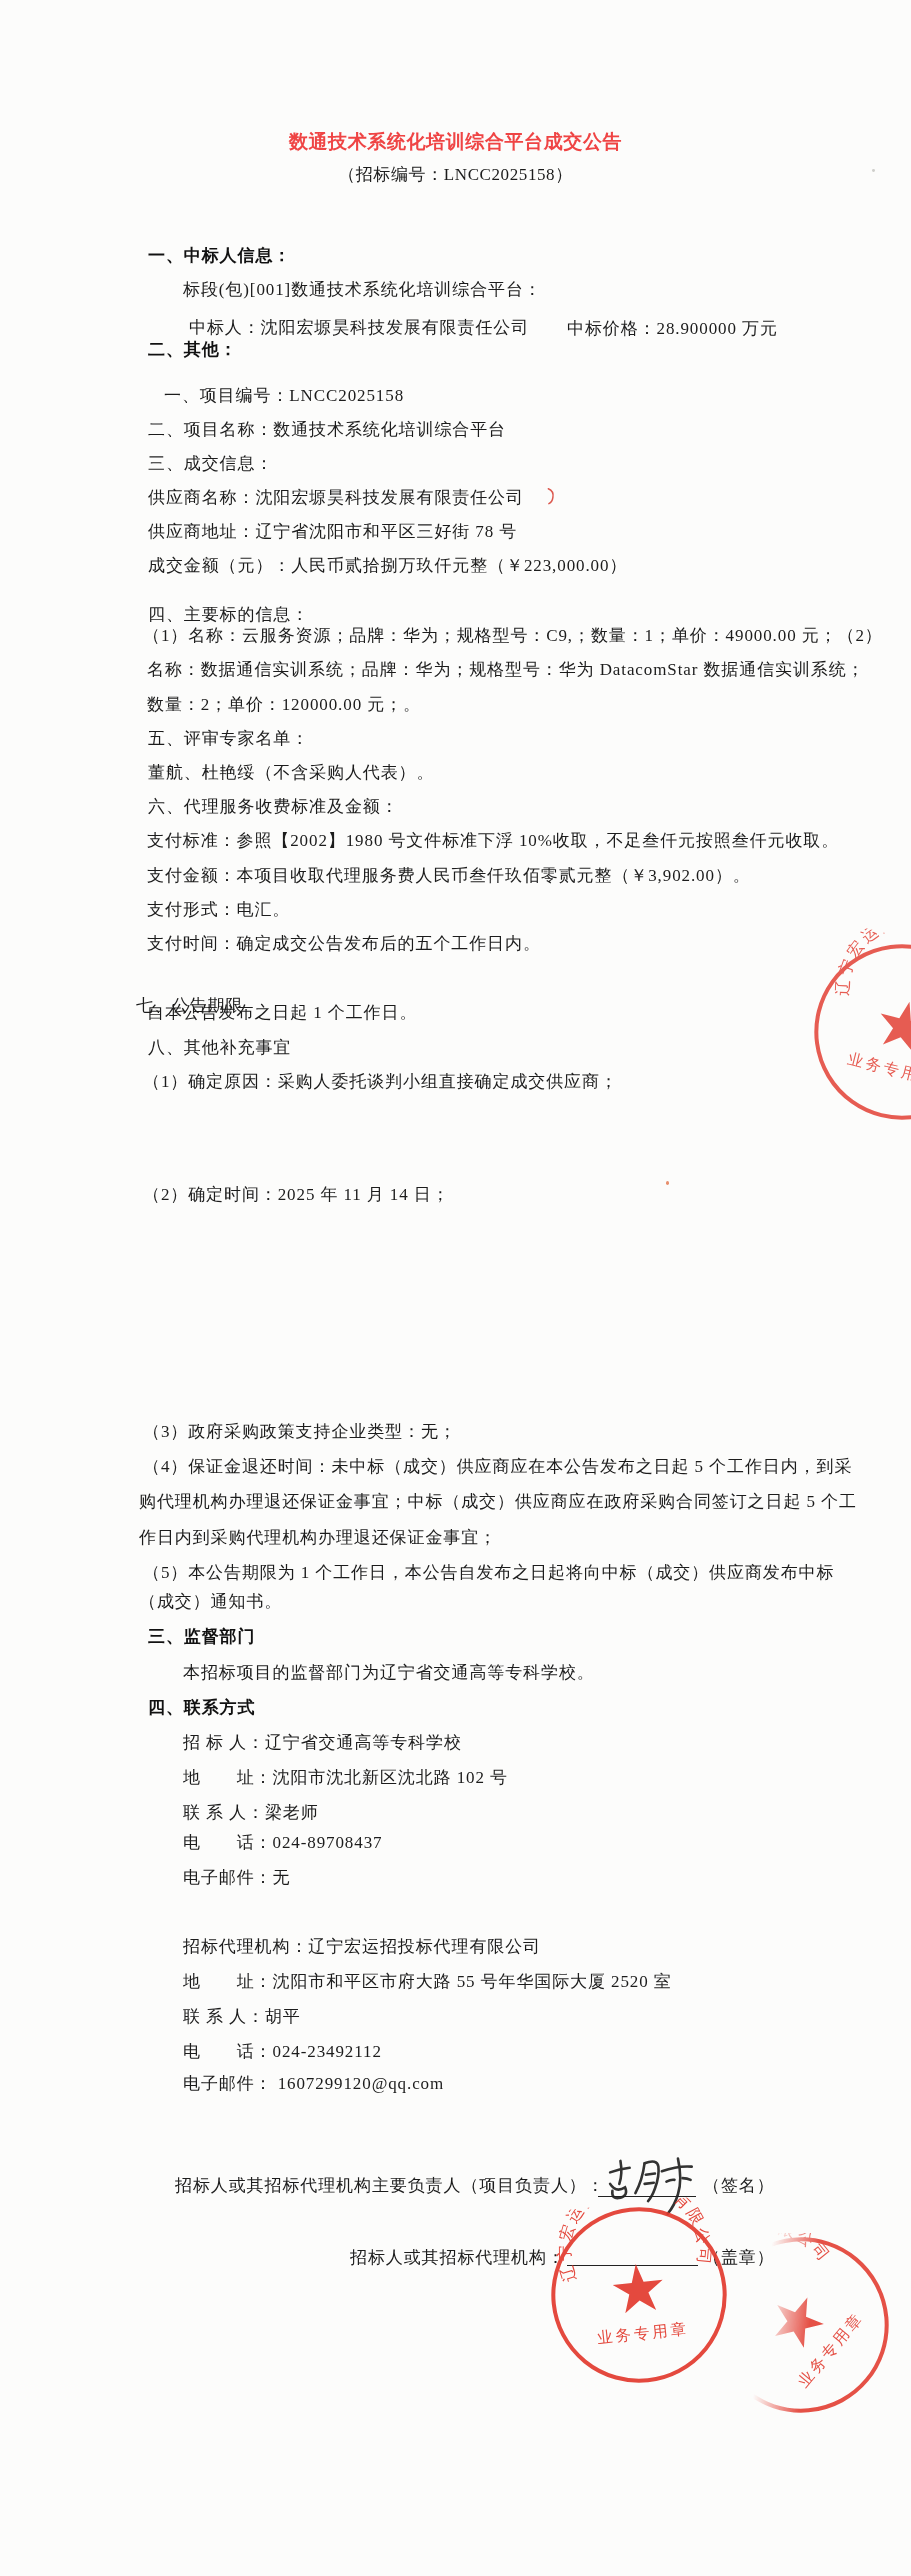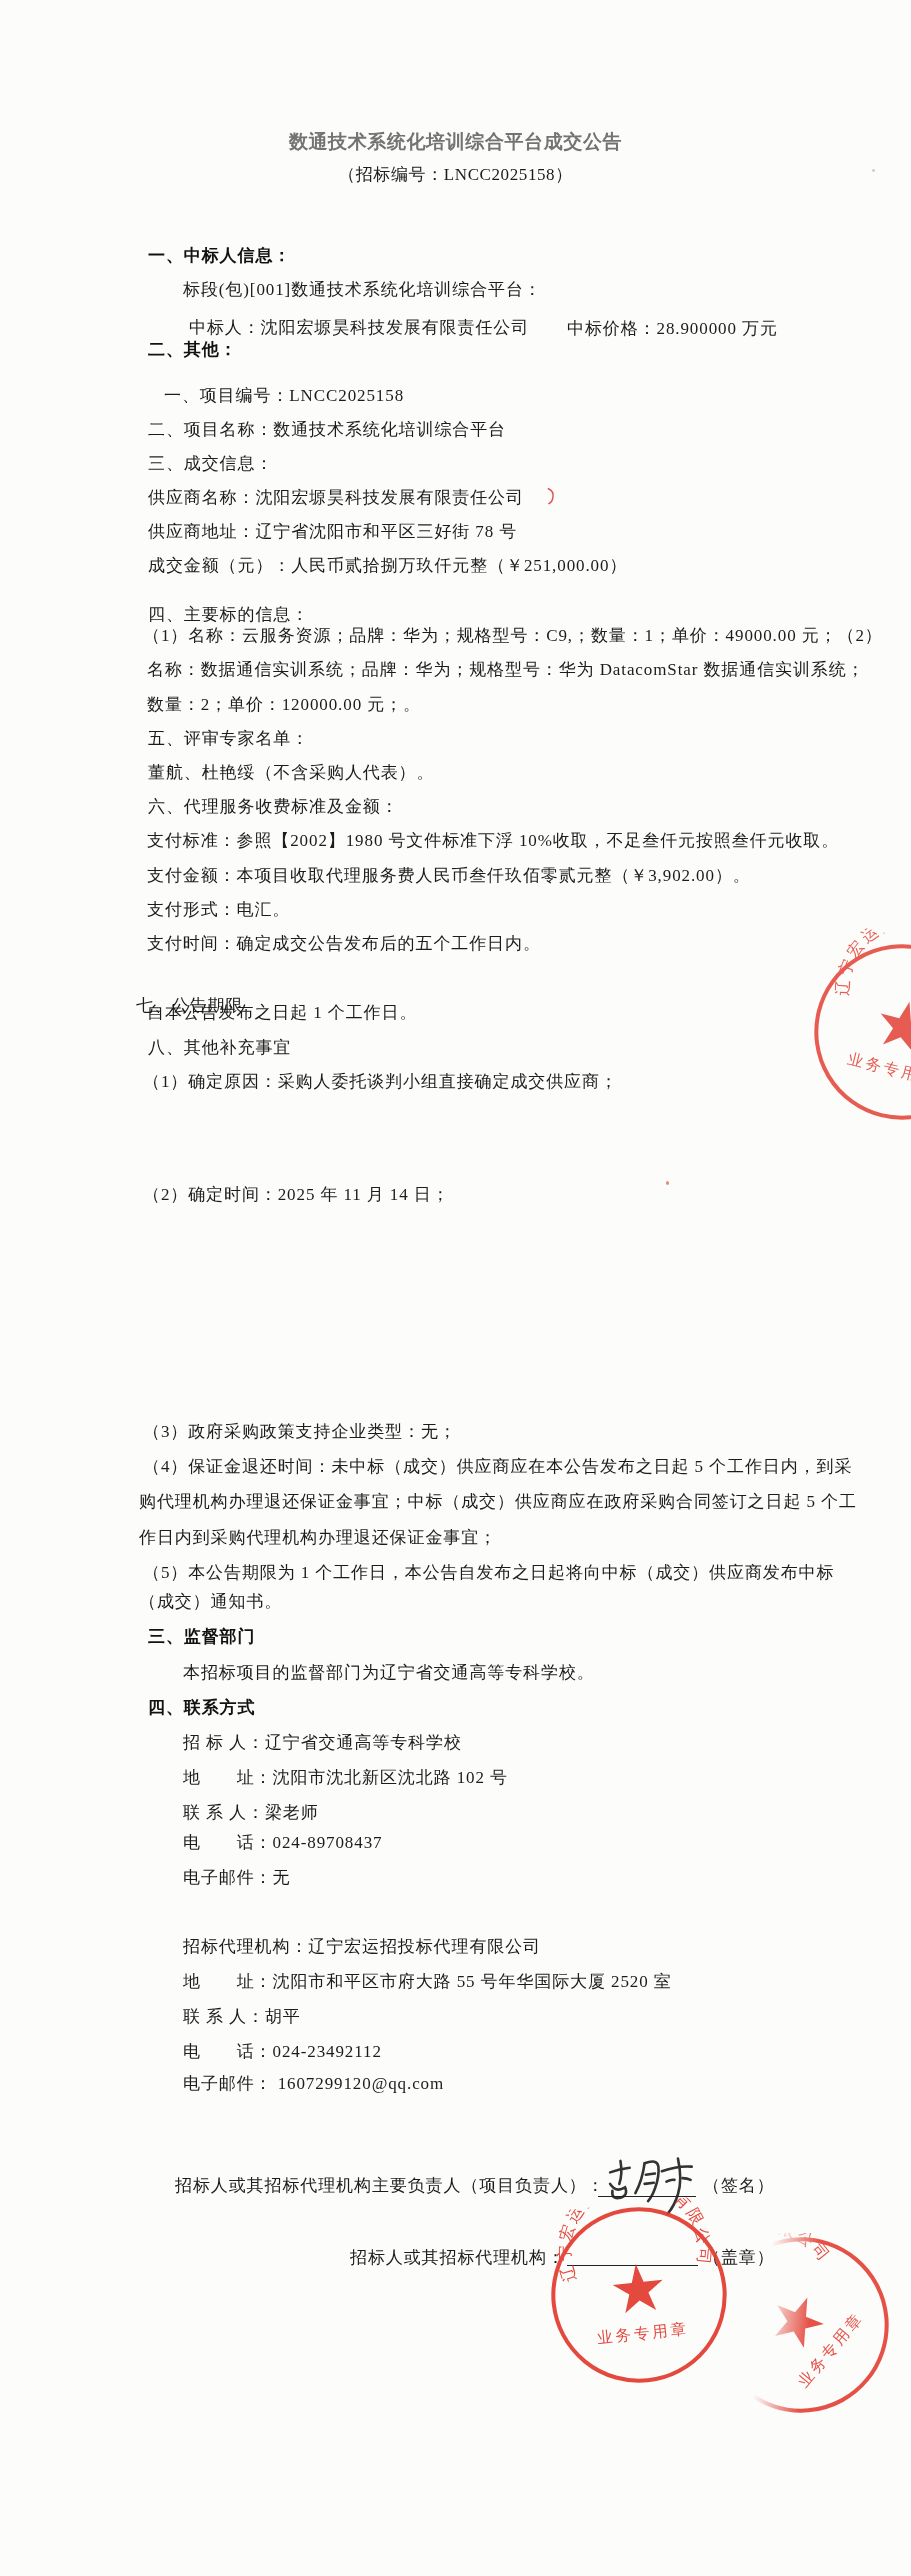--- a/index.html
+++ b/index.html
@@ -9,21 +9,21 @@
     font-family:"Liberation Serif","DejaVu Serif",serif;
     color:#1c1c1c;
   }
   .line{
     position:absolute;white-space:nowrap;
     font-size:17px;letter-spacing:0.9px;line-height:19.5px;color:#1c1c1c;
   }
   .bold{font-weight:bold;color:#111;}
   .title{
     position:absolute;left:0;width:911px;text-align:center;
-    font-size:19px;font-weight:bold;letter-spacing:0.6px;color:#737373;
+    font-size:19px;font-weight:bold;letter-spacing:0.6px;color:#ef4444;
   }
   .subtitle{
     position:absolute;left:0;width:911px;text-align:center;
     font-size:17px;letter-spacing:0.6px;color:#1c1c1c;
   }
   .underline{position:absolute;height:1.1px;background:#222;}
   
   .stamp-pos{position:absolute;width:184px;height:184px;}
   .stamp-rot{width:184px;height:184px;}
   .stamp-rot svg{display:block;}
@@ -49,21 +49,21 @@
 <div class="line bold" style="left:148px;top:246px;">一、中标人信息：</div>
 <div class="line" style="left:183px;top:280px;">标段(包)[001]数通技术系统化培训综合平台：</div>
 <div class="line" style="left:189px;top:319px;font-family:Liberation Mono, monospace;">中标人：沈阳宏塬昊科技发展有限责任公司</div>
 <div class="line" style="left:567px;top:319px;">中标价格：28.900000 万元</div>
 <div class="line bold" style="left:148px;top:340px;">二、其他：</div>
 <div class="line" style="left:164px;top:386px;">一、项目编号：LNCC2025158</div>
 <div class="line" style="left:148px;top:420px;">二、项目名称：数通技术系统化培训综合平台</div>
 <div class="line" style="left:148px;top:454px;">三、成交信息：</div>
 <div class="line" style="left:148px;top:488px;">供应商名称：沈阳宏塬昊科技发展有限责任公司</div>
 <div class="line" style="left:148px;top:522px;">供应商地址：辽宁省沈阳市和平区三好街 78 号</div>
-<div class="line" style="left:148px;top:556px;">成交金额（元）：人民币贰拾捌万玖仟元整（￥251,000.00）</div>
+<div class="line" style="left:148px;top:556px;">成交金额（元）：人民币贰拾捌万玖仟元整（￥223,000.00）</div>
 <div class="line" style="left:148px;top:592px;margin-top:13px;">四、主要标的信息：</div>
 <div class="line" style="left:143px;top:626px;">（1）名称：云服务资源；品牌：华为；规格型号：C9,；数量：1；单价：49000.00 元；（2）</div>
 <div class="line" style="left:147px;top:660px;">名称：数据通信实训系统；品牌：华为；规格型号：华为 DatacomStar 数据通信实训系统；</div>
 <div class="line" style="left:147px;top:695px;">数量：2；单价：120000.00 元；。</div>
 <div class="line" style="left:148px;top:729px;">五、评审专家名单：</div>
 <div class="line" style="left:148px;top:763px;">董航、杜艳绥（不含采购人代表）。</div>
 <div class="line" style="left:148px;top:797px;">六、代理服务收费标准及金额：</div>
 <div class="line" style="left:147px;top:831px;">支付标准：参照【2002】1980 号文件标准下浮 10%收取，不足叁仟元按照叁仟元收取。</div>
 <div class="line" style="left:147px;top:866px;">支付金额：本项目收取代理服务费人民币叁仟玖佰零贰元整（￥3,902.00）。</div>
 <div class="line" style="left:147px;top:900px;">支付形式：电汇。</div>

